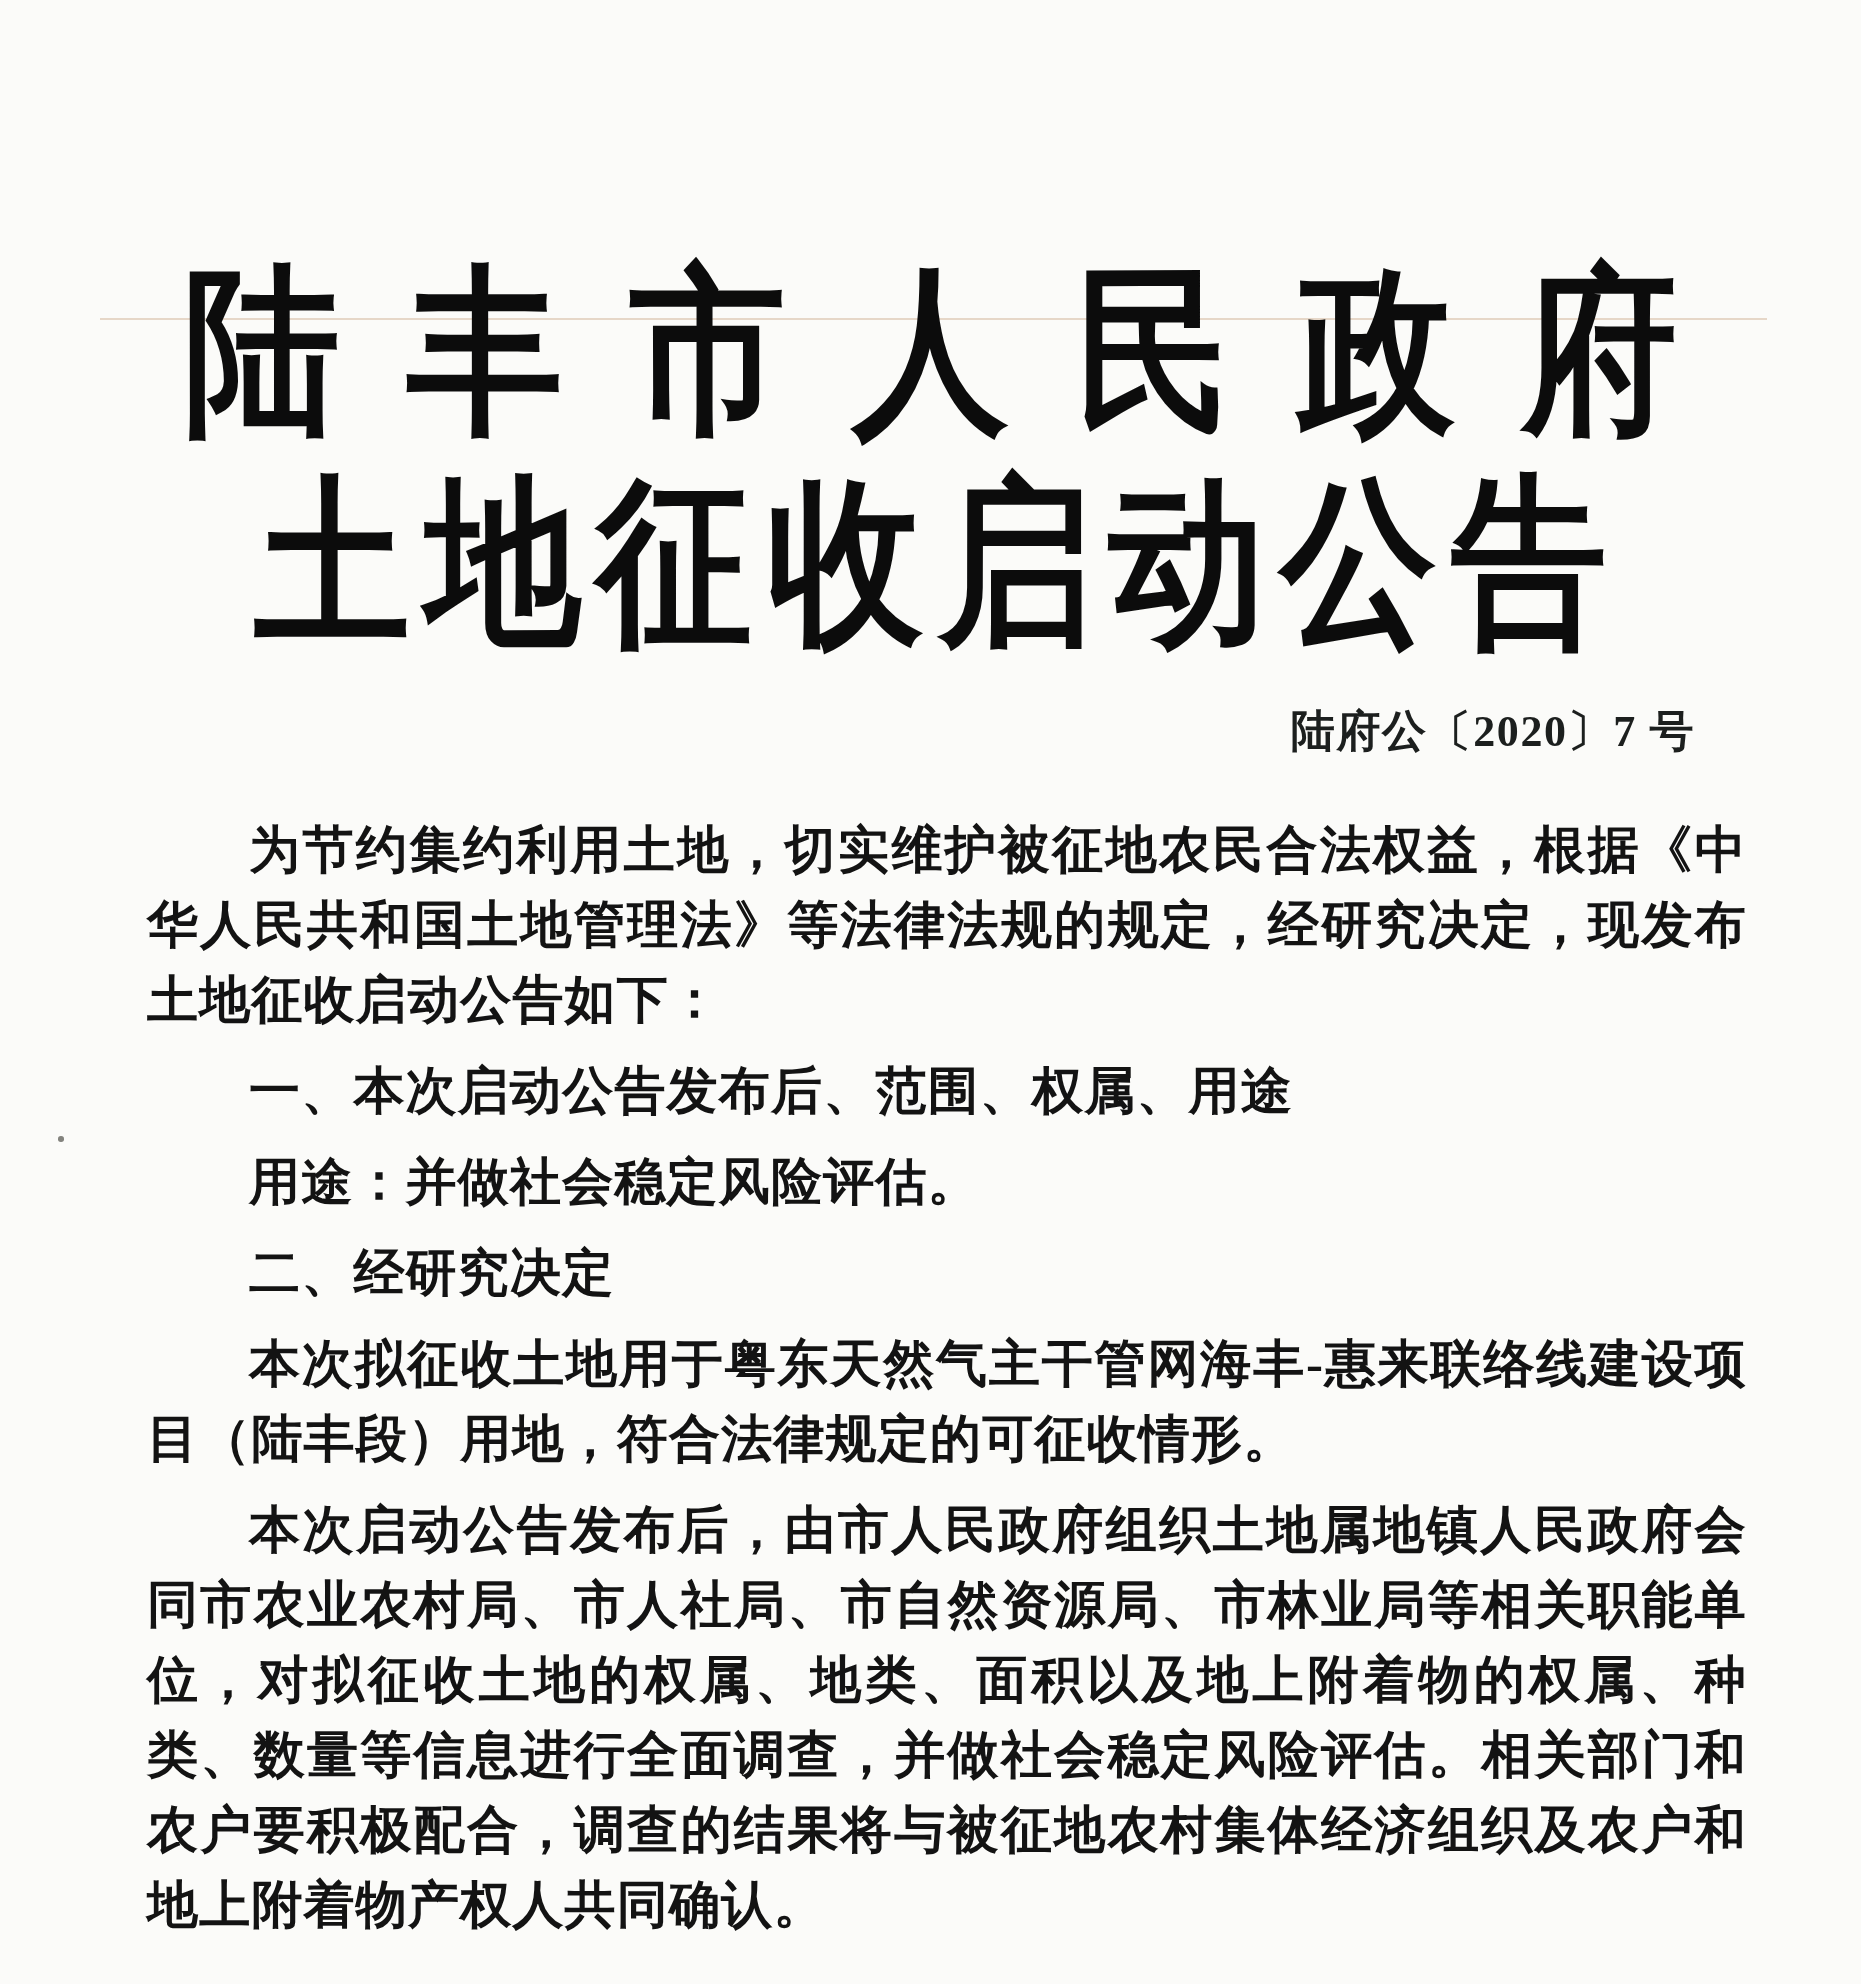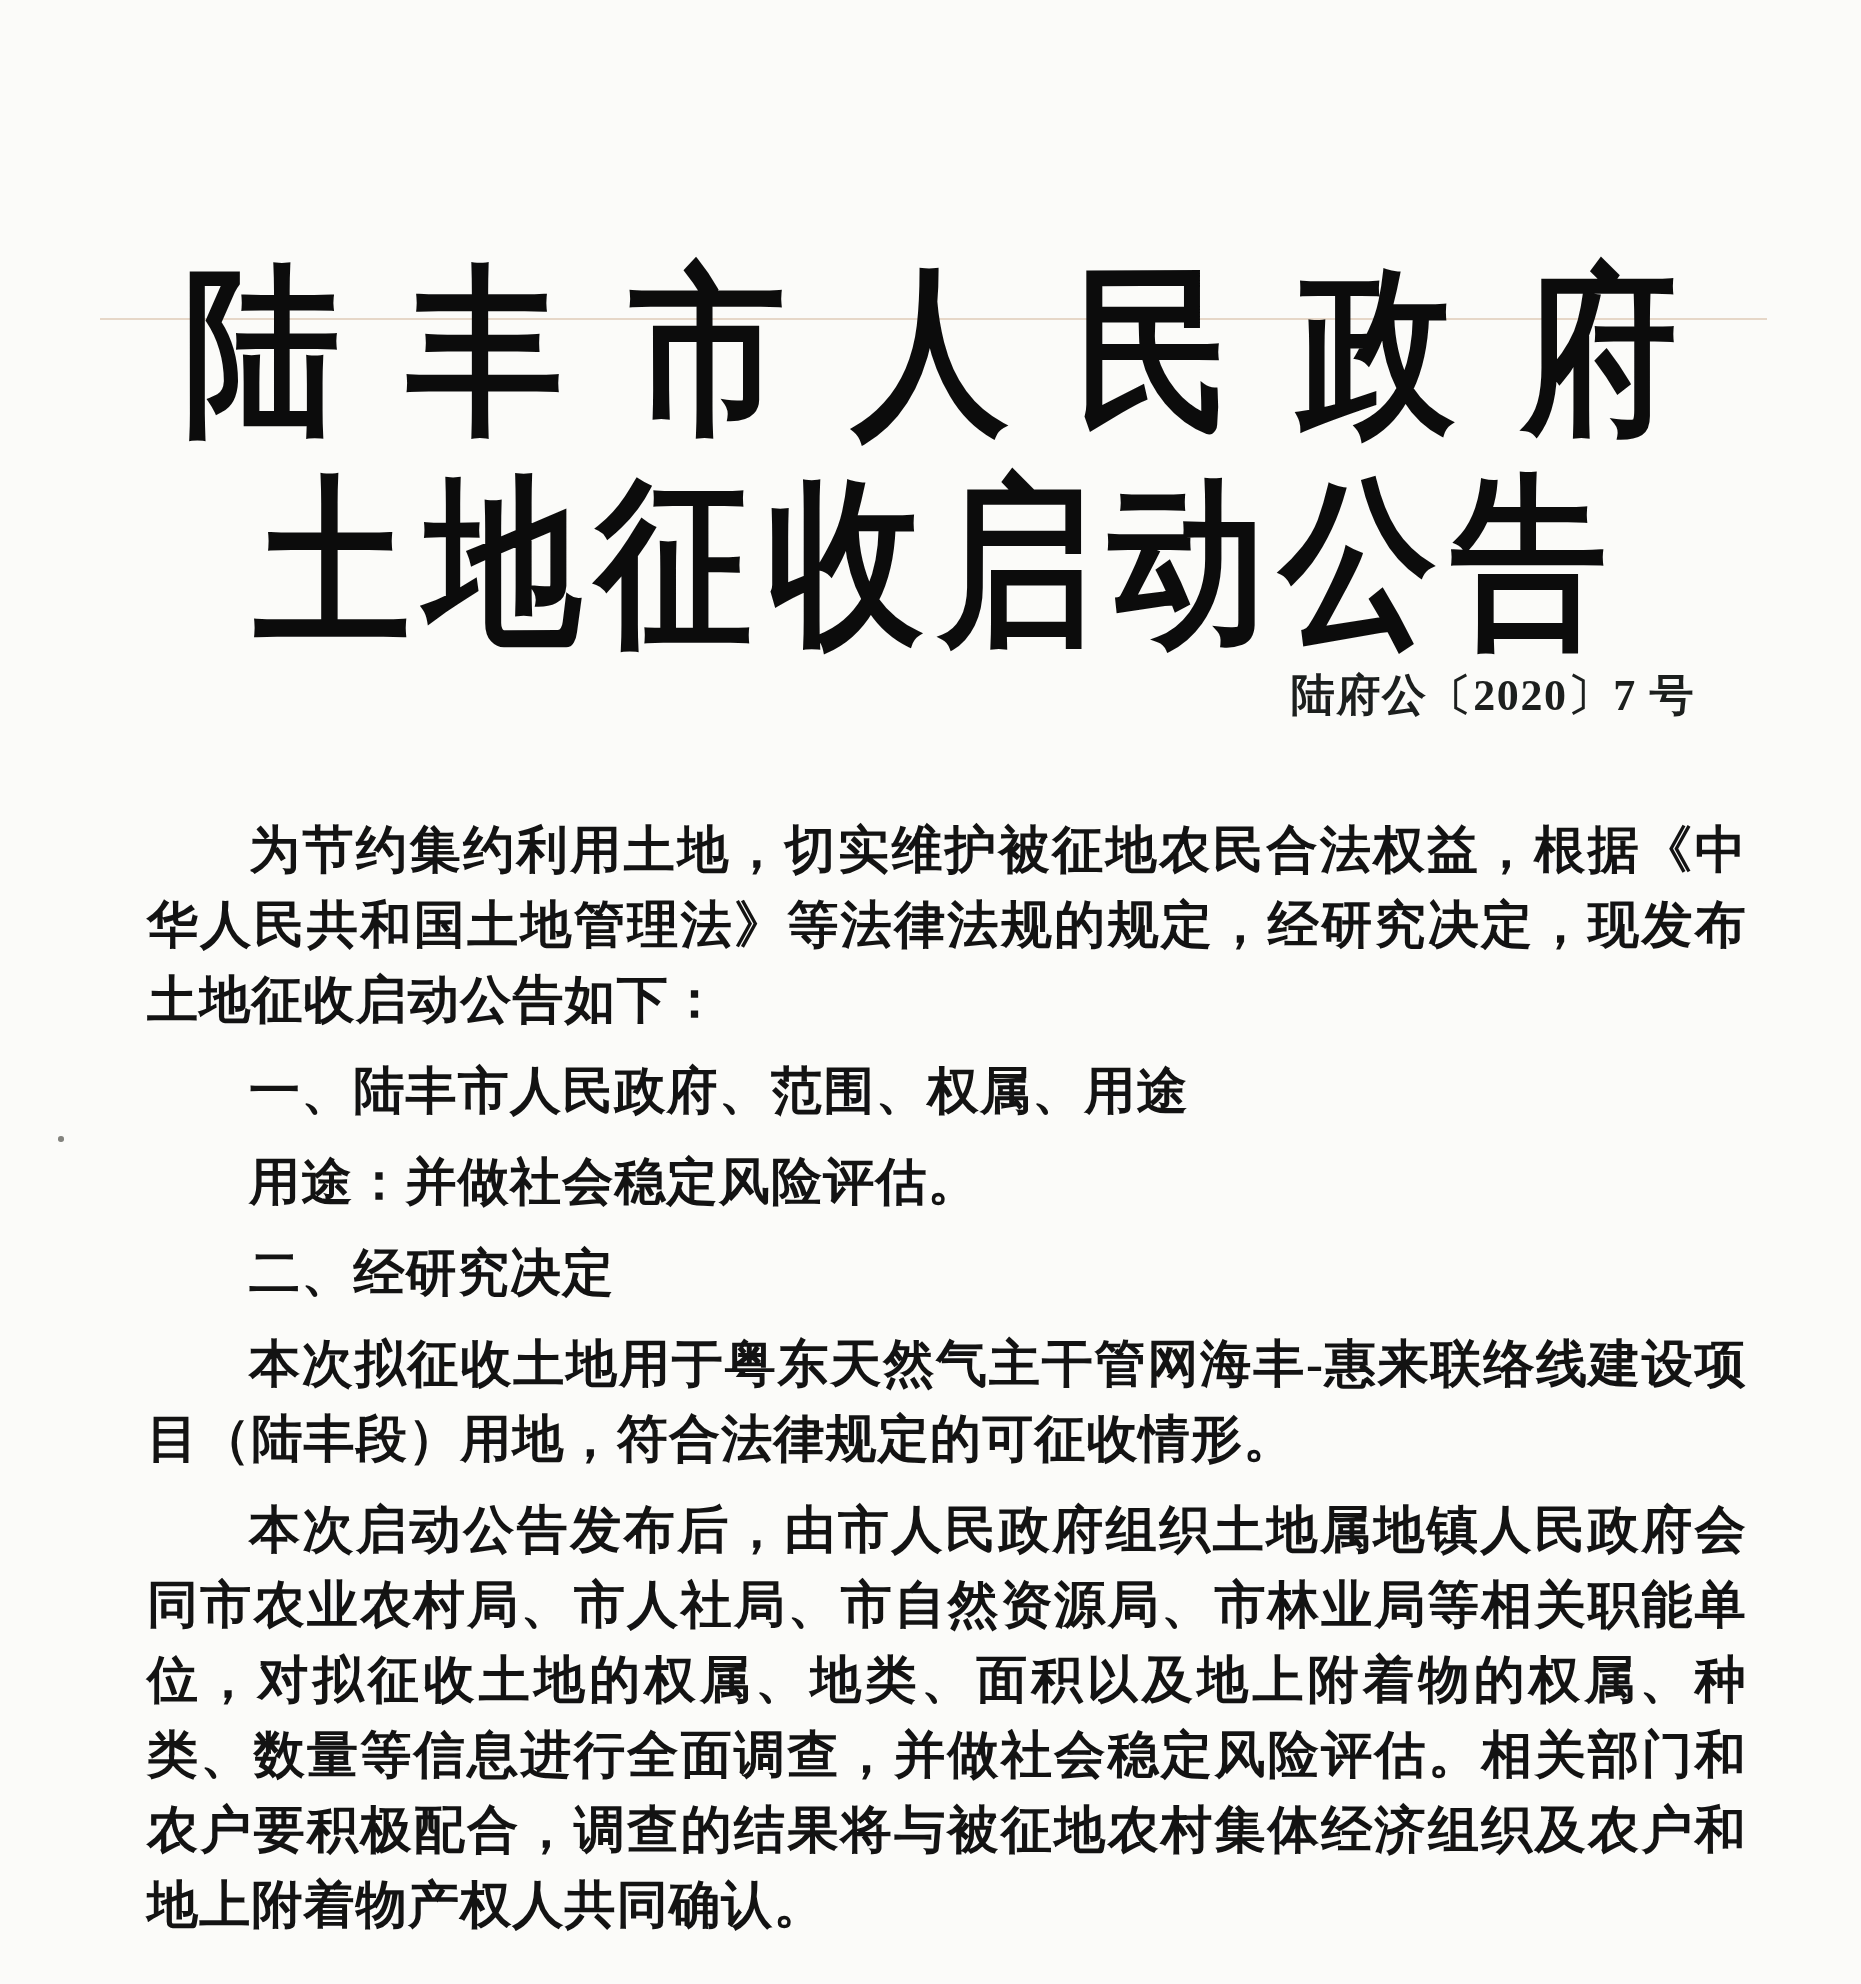--- a/index.html
+++ b/index.html
@@ -16,21 +16,21 @@
   .margin-dot { position:absolute; left:58px; top:1136px; width:5.6px; height:5.6px;
     border-radius:50%; background:#50504a; opacity:.7; }
 
   .title-line { position:absolute; left:0; width:100%; margin:0; text-align:center;
     font-weight:700; font-size:156px; line-height:1; color:#0c0c0c;
     transform:scaleY(1.16); transform-origin:50% 0; box-sizing:border-box;
     white-space:nowrap; }
   .title-line1 { top:263px;  letter-spacing:67px; padding-left:67px; }
   .title-line2 { top:474px; letter-spacing:15px;  padding-left:15px; }
 
-  .doc-number { position:absolute; top:672px; right:166px;
+  .doc-number { position:absolute; top:708px; right:166px;
     font-size:44px; line-height:1.1; font-weight:600; letter-spacing:1.6px;
     color:#1c1f1e; }
 
   .body-text { position:absolute; top:797px; left:131px; width:1632px;
     font-size:51px; line-height:75px; font-weight:600; letter-spacing:1.2px;
     text-align:justify; color:#131313; }
   .para { margin:16px; text-indent:2em; }
   .para.heading { text-indent:2em; }
 </style>
 </head>
@@ -42,21 +42,21 @@
   <div class="margin-dot"></div>
 
   <h1 class="title-line title-line1">陆丰市人民政府</h1>
   <h1 class="title-line title-line2">土地征收启动公告</h1>
 
   <div class="doc-number">陆府公〔2020〕7 号</div>
 
   <div class="body-text">
 
   <p class="para normal">为节约集约利用土地，切实维护被征地农民合法权益，根据《中华人民共和国土地管理法》等法律法规的规定，经研究决定，现发布土地征收启动公告如下：</p>
-      <p class="para heading">一、陆丰市人民政府、范围、权属、用途</p>
+      <p class="para heading">一、本次启动公告发布后、范围、权属、用途</p>
       <p class="para normal">用途：并做社会稳定风险评估。</p>
       <p class="para heading">二、经研究决定</p>
       <p class="para normal">本次拟征收土地用于粤东天然气主干管网海丰-惠来联络线建设项目（陆丰段）用地，符合法律规定的可征收情形。</p>
       <p class="para normal">本次启动公告发布后，由市人民政府组织土地属地镇人民政府会同市农业农村局、市人社局、市自然资源局、市林业局等相关职能单位，对拟征收土地的权属、地类、面积以及地上附着物的权属、种类、数量等信息进行全面调查，并做社会稳定风险评估。相关部门和农户要积极配合，调查的结果将与被征地农村集体经济组织及农户和地上附着物产权人共同确认。</p>
     </div>
 
 </div>
 
 
 </body></html>

